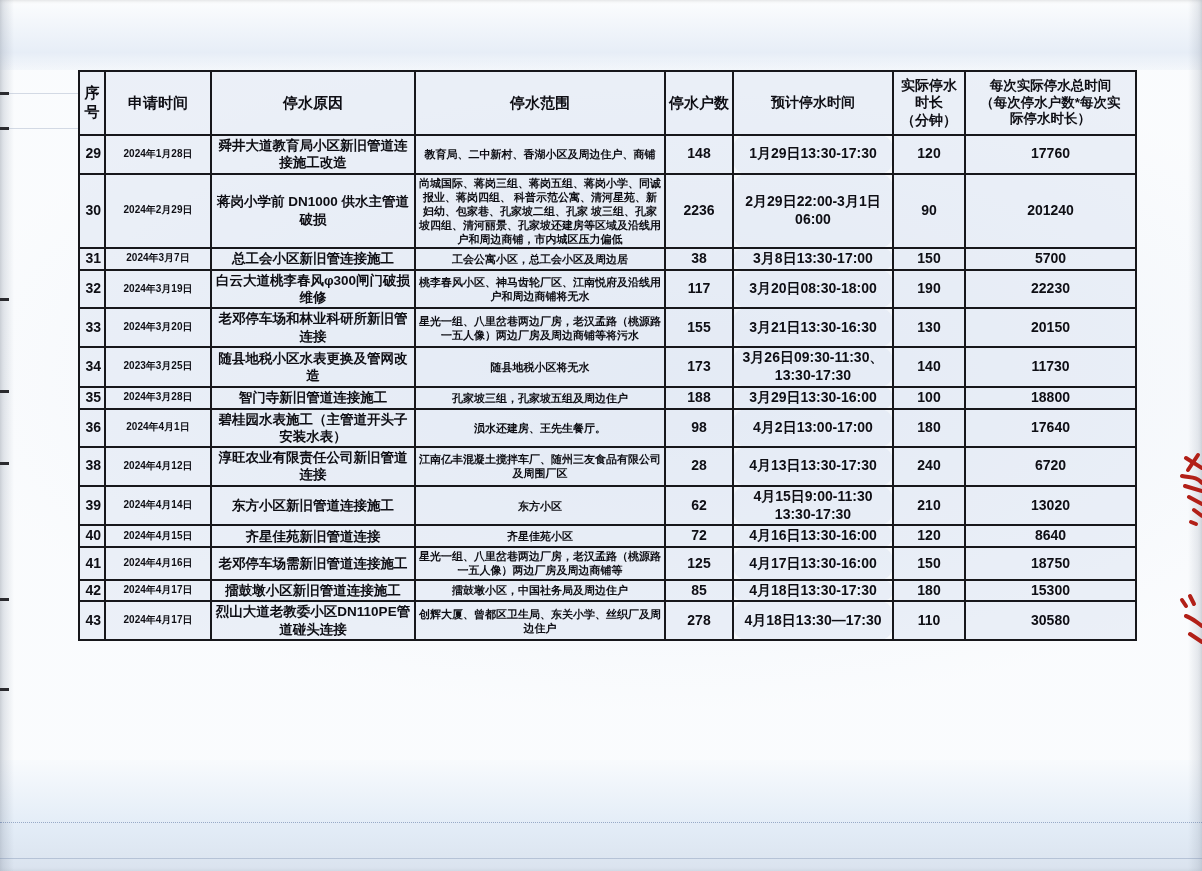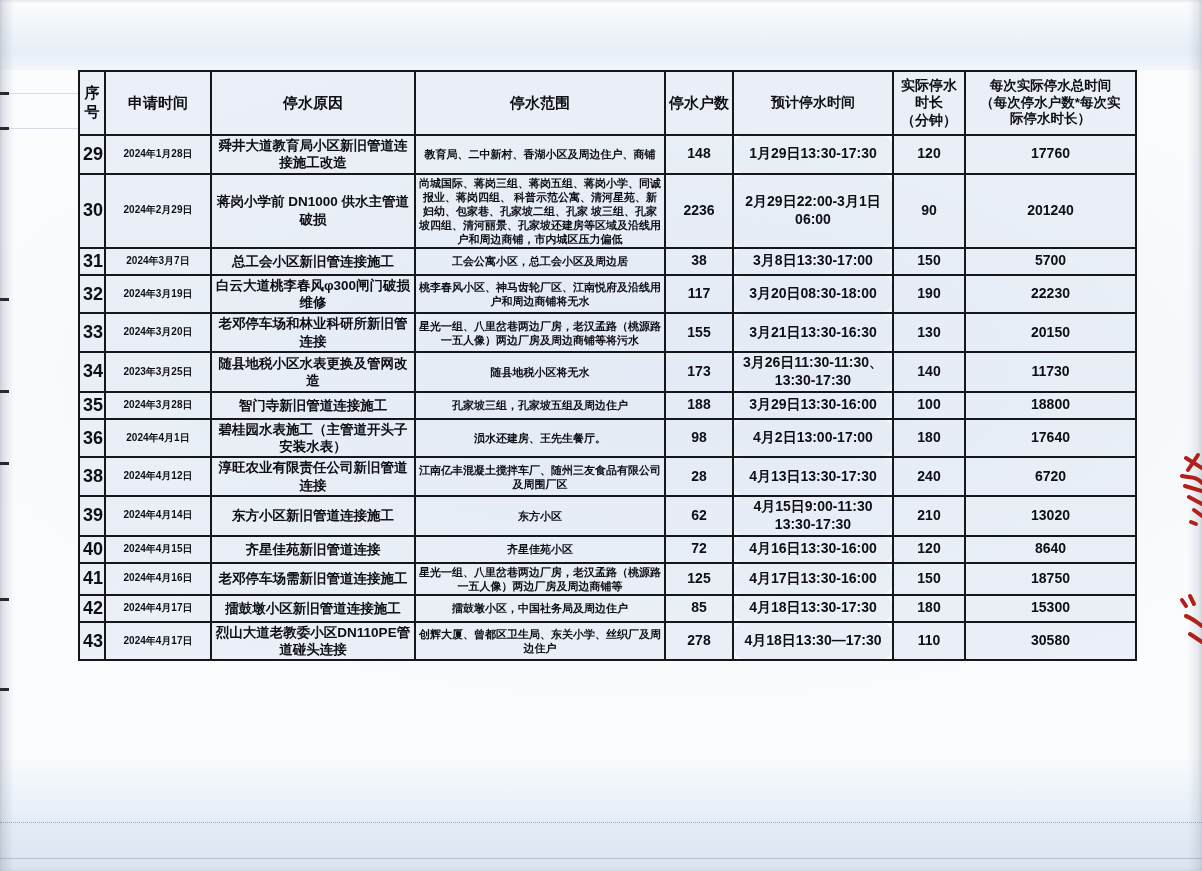--- a/index.html
+++ b/index.html
@@ -42,21 +42,21 @@
     background:rgba(219,228,241,0.50);
     color:#0e0e14;
     text-align:center; vertical-align:middle;
     font-weight:700;
     padding:1px 3px;
   }
   .outage th { font-size:15px; line-height:1.25; height:60px; white-space:pre-line; }
   .outage th.h-total { font-size:13.5px; }
   .outage th.h-dur { font-size:14px; }
   .outage td { font-size:14px; line-height:1.28; }
-  .outage td.c-no   { font-size:18px;text-align:right; }
+  .outage td.c-no   { font-size:14px;text-align:right; }
   .outage td.c-date { font-size:10px; white-space:nowrap; }
   .outage td.c-reason { font-size:13.5px; }
   .outage td.c-scope  { font-size:11px; }
   .outage td.c-time { white-space:pre-line;border-radius:14px; }
   col.c-no { width:26px; } col.c-date { width:106px; } col.c-reason { width:204px; }
   col.c-scope { width:250px; } col.c-count { width:68px; } col.c-time { width:160px; }
   col.c-dur { width:72px; } col.c-total { width:171px; }
 
   .red-mark { position:absolute; pointer-events:none; }
 </style>
@@ -162,21 +162,21 @@
           <td class="c-time">3月21日13:30-16:30</td>
           <td class="c-dur">130</td>
           <td class="c-total">20150</td>
         </tr>
         <tr>
           <td class="c-no">34</td>
           <td class="c-date">2023年3月25日</td>
           <td class="c-reason">随县地税小区水表更换及管网改造</td>
           <td class="c-scope">随县地税小区将无水</td>
           <td class="c-count">173</td>
-          <td class="c-time">3月26日11:30-11:30、
+          <td class="c-time">3月26日09:30-11:30、
 13:30-17:30</td>
           <td class="c-dur">140</td>
           <td class="c-total">11730</td>
         </tr>
         <tr>
           <td class="c-no">35</td>
           <td class="c-date">2024年3月28日</td>
           <td class="c-reason">智门寺新旧管道连接施工</td>
           <td class="c-scope">孔家坡三组，孔家坡五组及周边住户</td>
           <td class="c-count">188</td>

